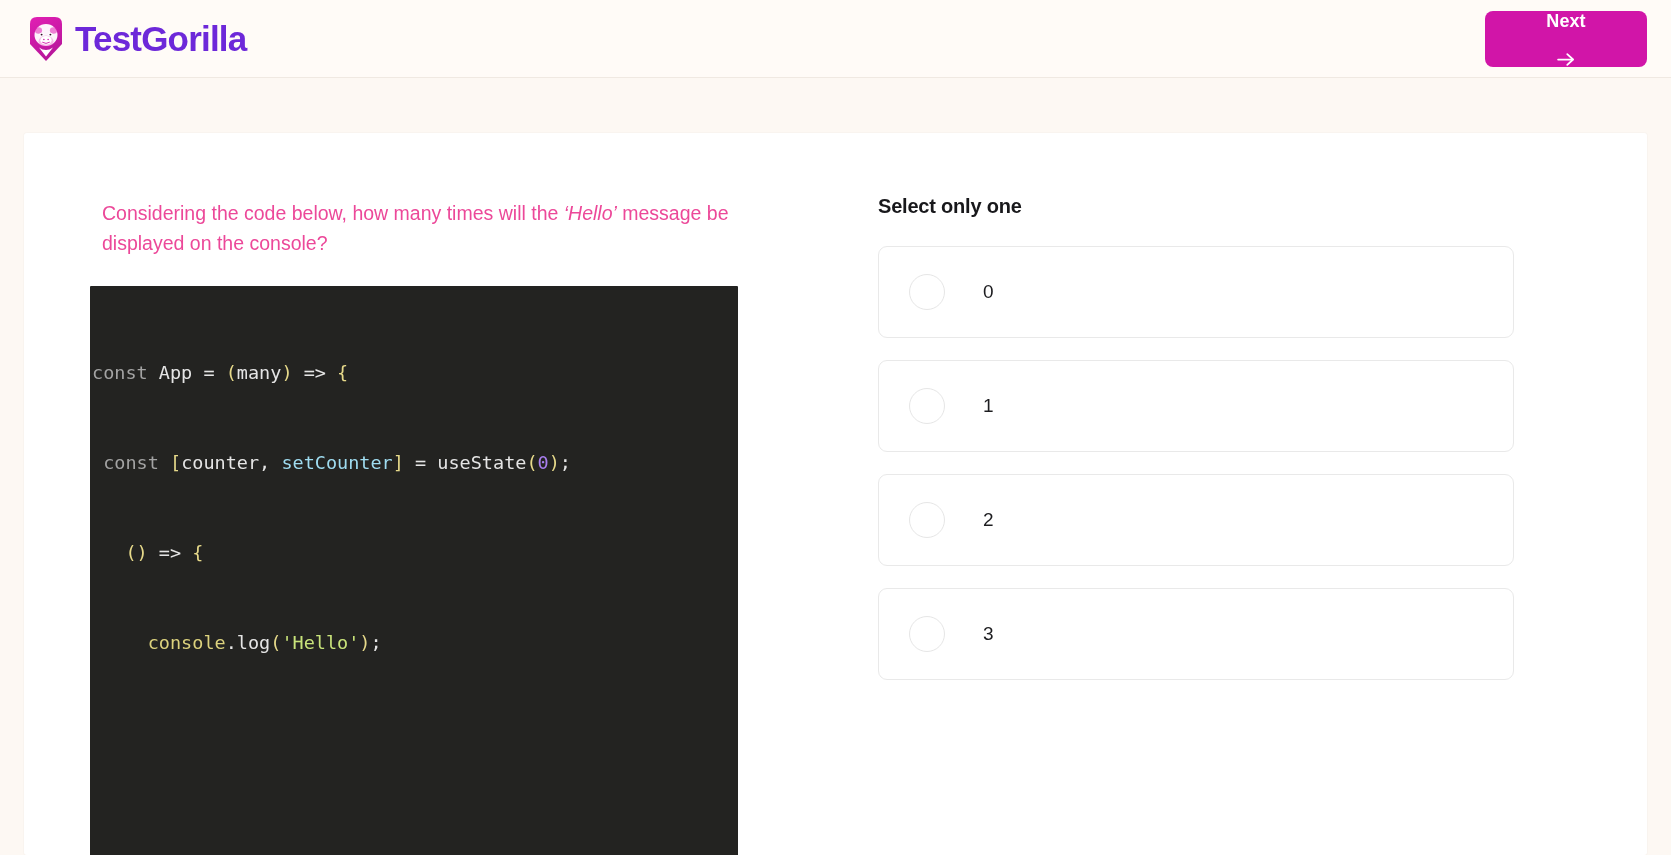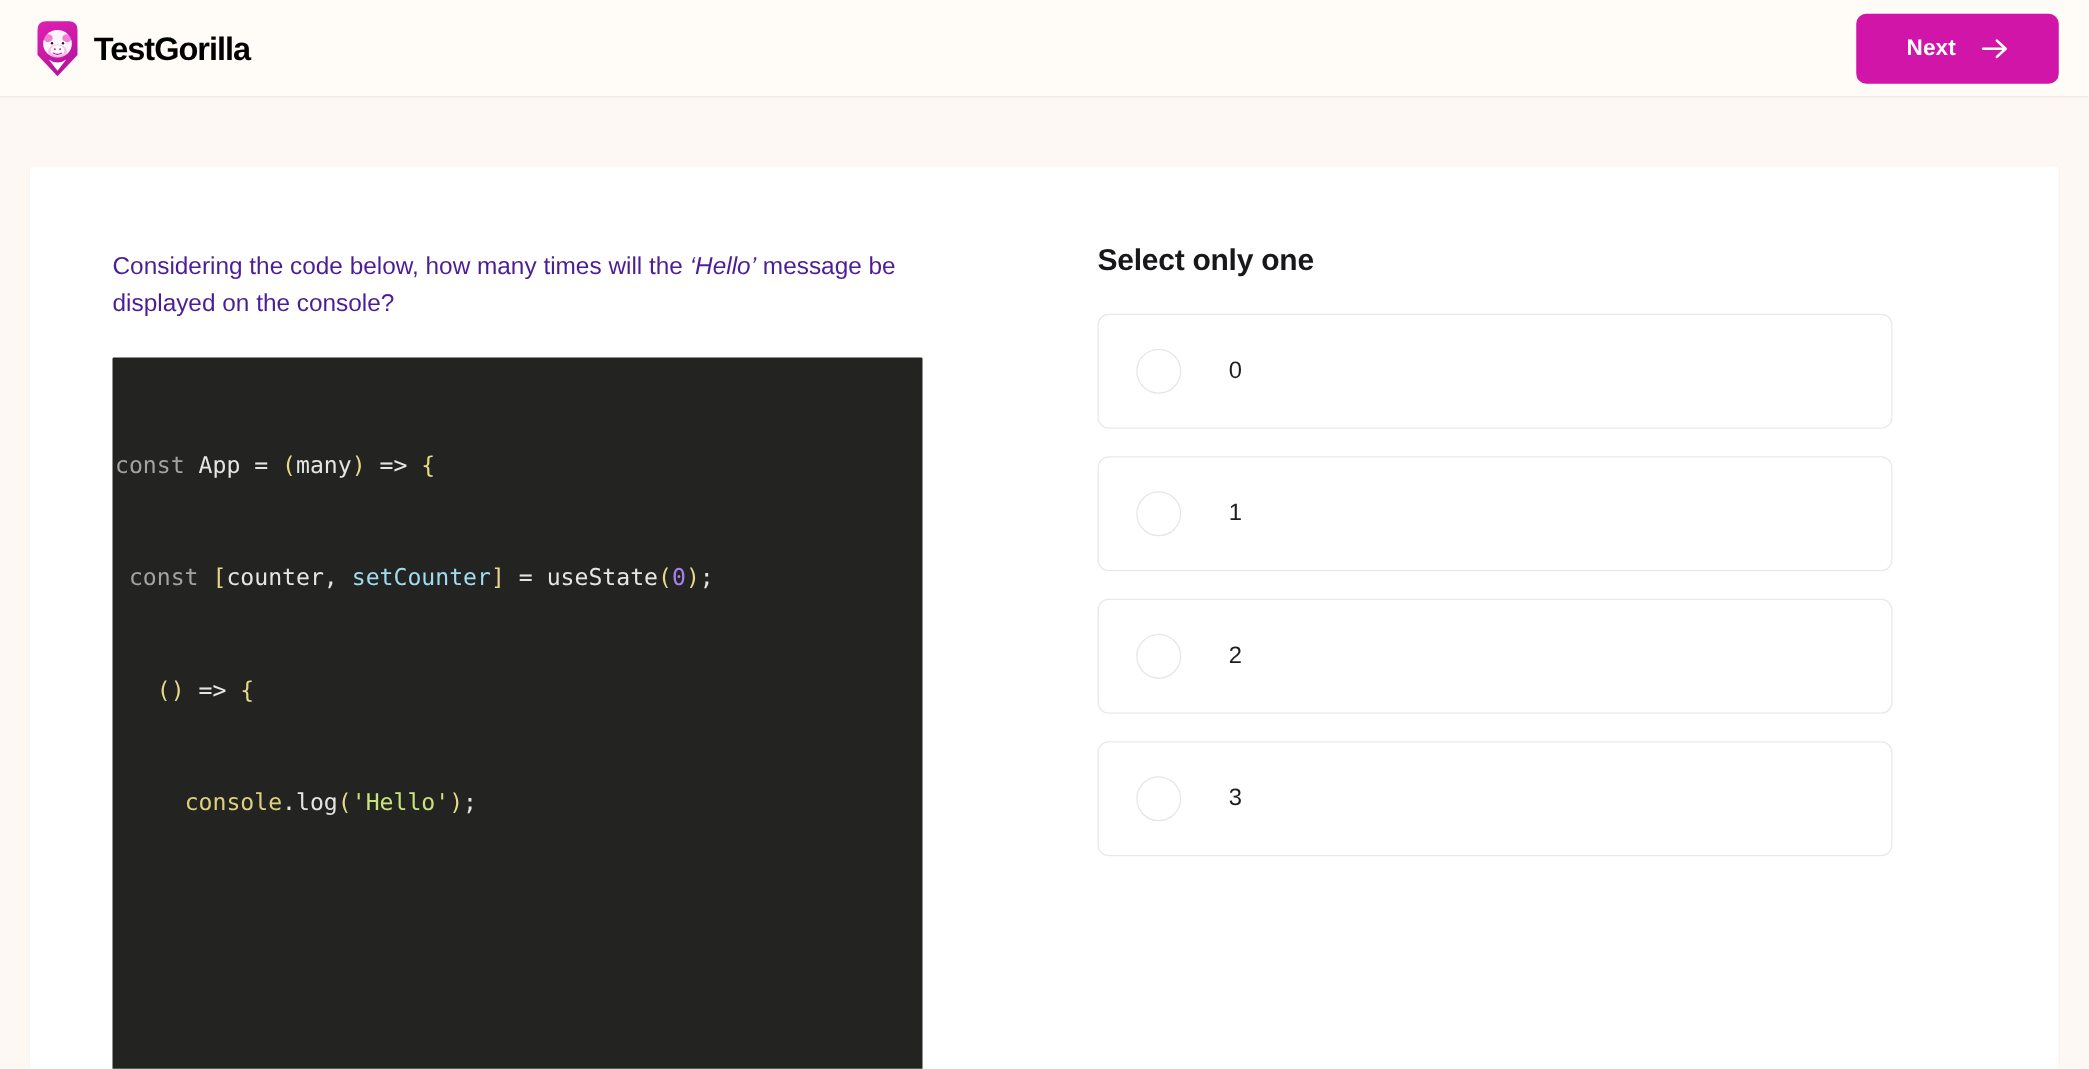--- a/index.html
+++ b/index.html
@@ -35,44 +35,45 @@
     gap: 9px;
   }
 
   .brand-mark {
     width: 40px;
     height: 46px;
     display: block;
   }
 
   .brand-name {
-    font-size: 26px;
+    font-size: 35px;
     font-weight: bold;
     letter-spacing: -0.8px;
-    color: #000000;
+    color: #6d28d9;
     line-height: 1;
   }
 
   .next-button {
     display: inline-flex;
     align-items: center;
     justify-content: center;
     gap: 20px;
     min-width: 162px;
     height: 56px;
     padding: 0 26px;
     background: #d115a8;
     color: #ffffff;
     border: none;
     border-radius: 8px;
     font-family: "Liberation Sans", sans-serif;
     font-size: 18px;
     font-weight: bold;
     letter-spacing: 0.1px;
     cursor: pointer;
+    flex-direction: column;
   }
 
   .next-button .arrow-icon {
     display: block;
     width: 22px;
     height: 18px;
   }
 
   
   .page {
@@ -95,23 +96,24 @@
   
   .question-col {
     width: 712px;
     flex: none;
     padding-top: 4px;
   }
 
   .question-text {
     font-size: 19.5px;
     line-height: 1.52;
-    color: #4c1d95;
+    color: #ec4899;
     max-width: 650px;
     margin-bottom: 28px;
+    margin-left: 12px;
   }
 
   .question-text .em {
     font-style: italic;
   }
 
   .code-block {
     background: #232321;
     color: #e8e6e0;
     font-family: "DejaVu Sans Mono", monospace;
@@ -135,21 +137,21 @@
   .tok-pl   { color: #e5e5e5; }
 
   
   .answers-col {
     flex: 1;
     min-width: 0;
     padding-top: 0;
   }
 
   .answers-heading {
-    font-size: 24px;
+    font-size: 20px;
     font-weight: bold;
     color: #18181b;
     letter-spacing: -0.2px;
     margin-bottom: 28px;
   }
 
   .option-list {
     display: flex;
     flex-direction: column;
     gap: 22px;

